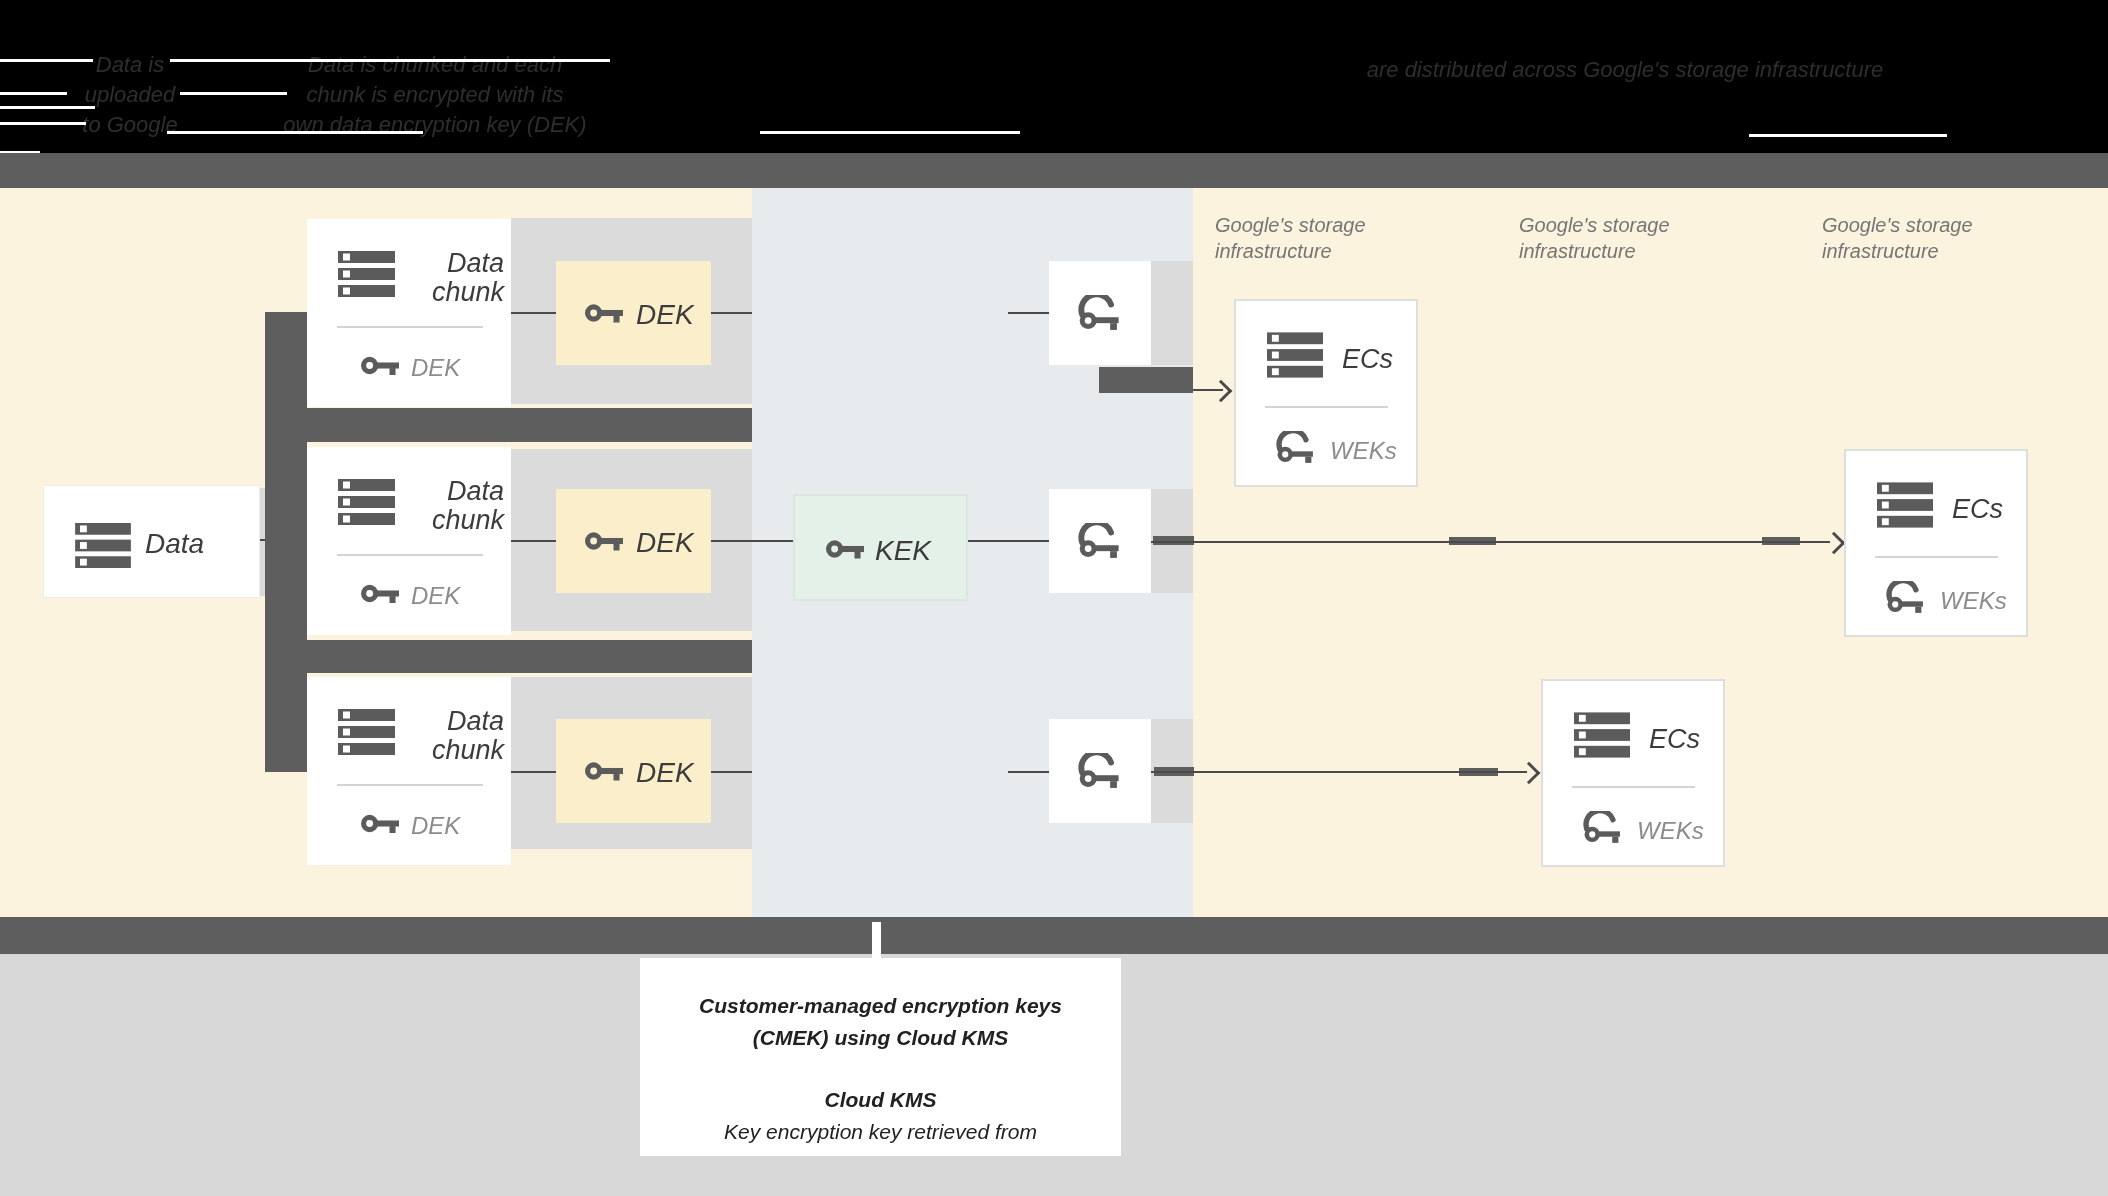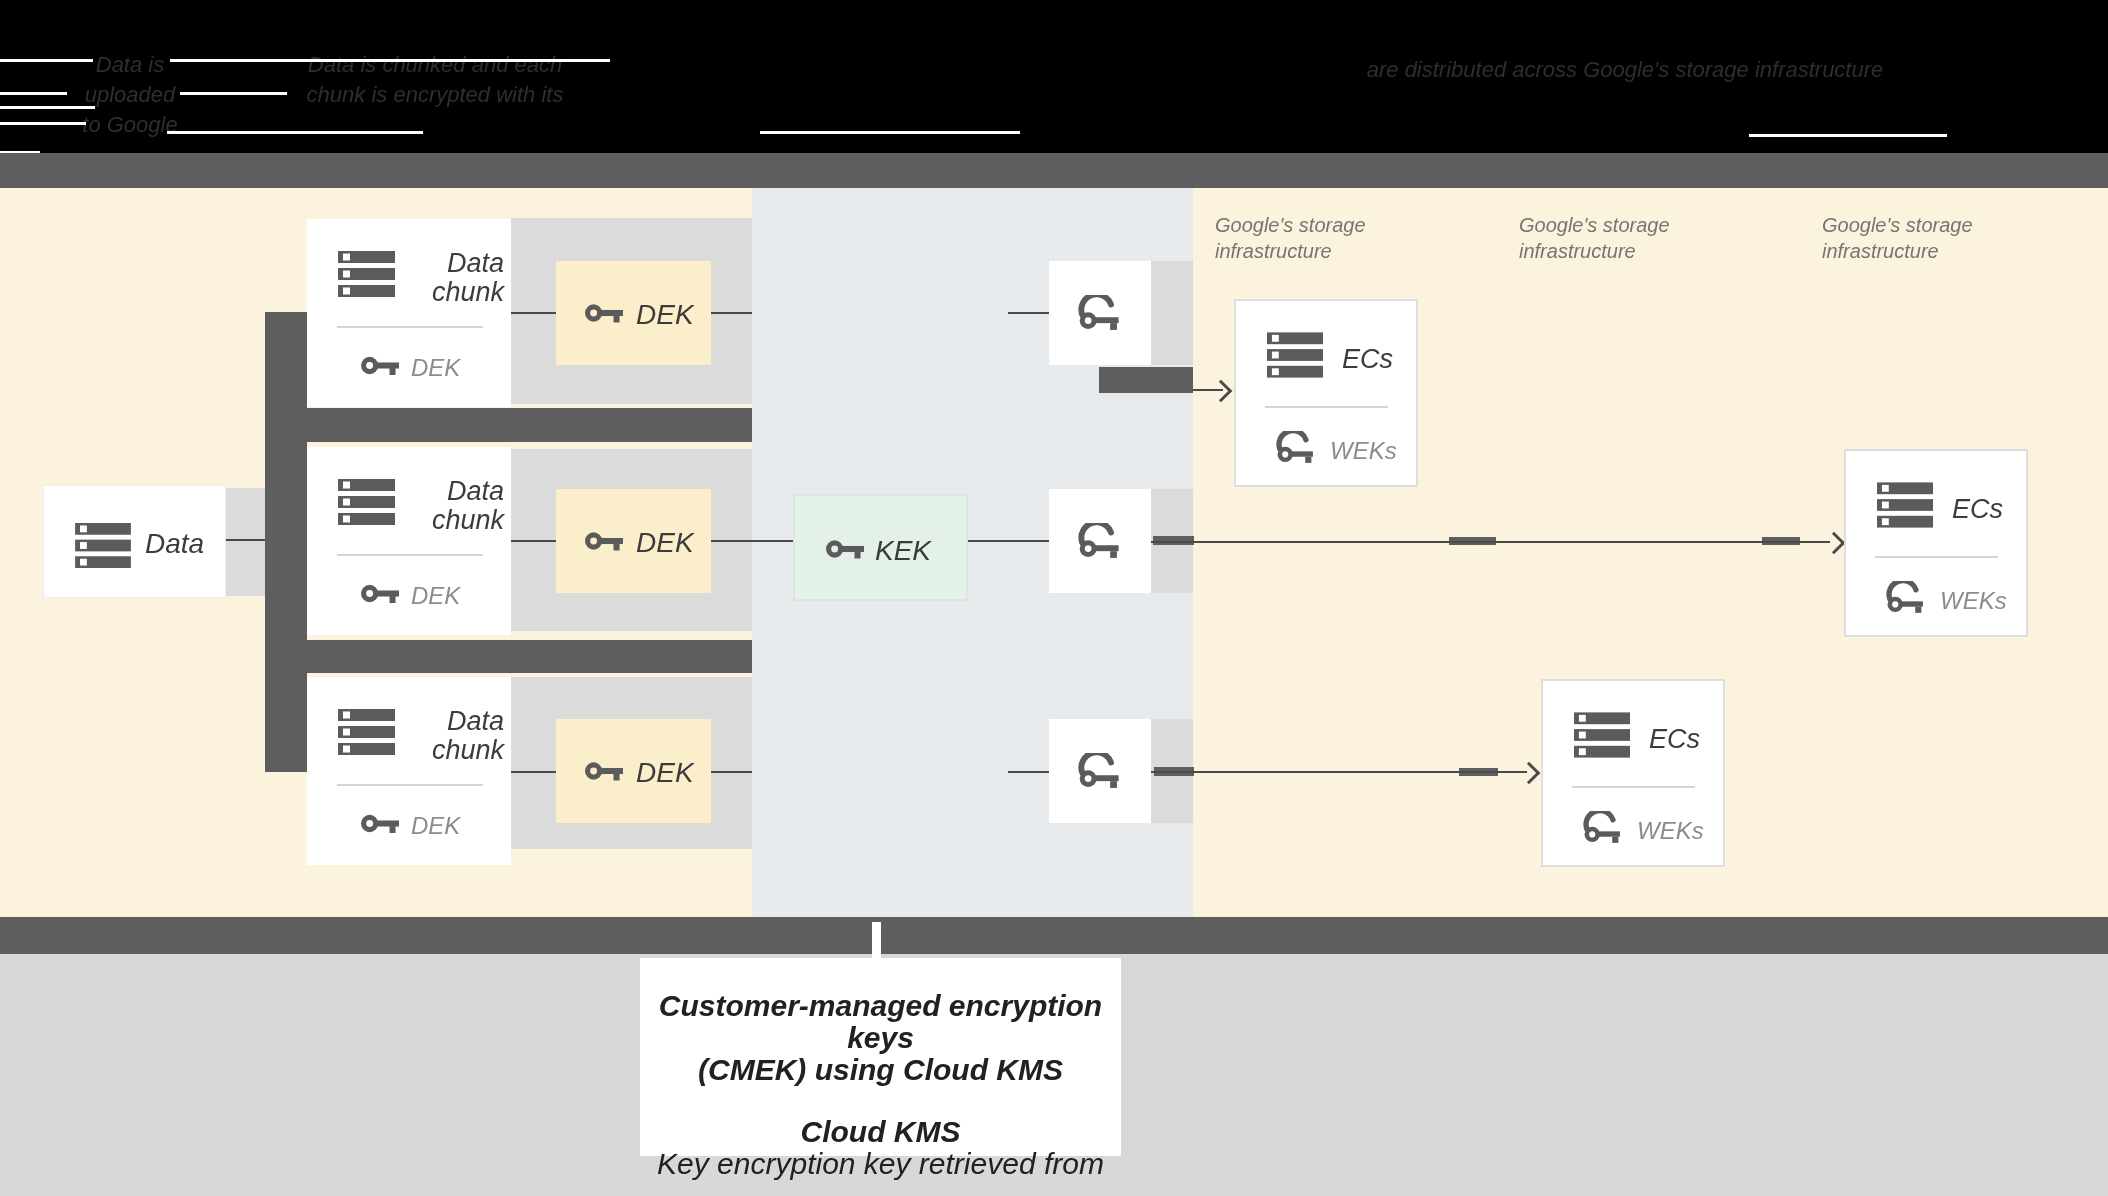--- a/index.html
+++ b/index.html
@@ -15,52 +15,53 @@
   #band-top{left:0;top:153px;width:2108px;height:35px;background:#5E5E5E;}
   
   #main-cream{left:0;top:188px;width:2108px;height:729px;background:#FBF3DE;}
   #kms-panel{left:752px;top:188px;width:441px;height:729px;background:#E8EBED;}
   .band{background:#DBDBDB;}
   .pipe{background:#5E5E5E;}
   .thin-line{background:#4A4A4A;height:2px;}
   .chev{width:13px;height:13px;border-top:3px solid #4A4A4A;border-right:3px solid #4A4A4A;transform:rotate(45deg);}
   
   .card{background:#fff;}
-  .data-card{border:1px solid #EDEDED;}
+  .data-card{border:1px solid #EDEDED;padding-left:34px;}
   .ec-card{border:2px solid #DEDEDE;box-sizing:border-box;}
   .dek-box{background:#FBEECB;}
   .kek-box{background:#E3F1E8;border:2px solid #DBE6DE;box-sizing:border-box;}
   .title-lbl{color:#3C3C3C;font-size:27px;line-height:29px;text-align:right;}
   .big-lbl{color:#3C3C3C;font-size:28px;}
   .sub-lbl{color:#8C8C8C;font-size:24px;}
   .hr-line{background:#D4D4D4;height:2px;}
   .storage-lbl{color:#757575;font-size:20px;line-height:26px;}
   
   #band-bottom{left:0;top:917px;width:2108px;height:37px;background:#5E5E5E;}
   #footer-gray{left:0;top:954px;width:2108px;height:242px;background:#D8D8D8;}
   #caption-box{left:640px;top:958px;width:481px;height:198px;background:#fff;text-align:center;color:#212121;}
-  #caption-box .cap-line{font-size:30px;line-height:32px;}
+  #caption-box .cap-line{font-size:21px;line-height:32px;}
   .bold{font-weight:bold;}
   svg{display:block;}
 </style>
 </head>
 <body>
 
 <div id="canvas">
 
   <div class="abs" id="header-black"></div>
 
   <div class="abs ghost-note" style="left:40px;top:50px;width:180px;">
     <div>Data is</div>
     <div>uploaded</div>
     <div>to Google</div>
   </div>
   <div class="abs ghost-note" style="left:255px;top:50px;width:360px;">
     <div>Data is chunked and each</div>
     <div>chunk is encrypted with its</div>
+    <div>own data encryption key (DEK)</div>
   </div>
   <div class="abs ghost-note" style="left:1295px;top:52px;width:660px;line-height:36px;">
     <div>are distributed across Google's storage infrastructure</div>
   </div>
 
   <div class="abs frag" style="left:0;top:59px;width:93px;"></div>
   <div class="abs frag" style="left:170px;top:59px;width:440px;"></div>
   <div class="abs frag" style="left:0;top:92px;width:67px;"></div>
   <div class="abs frag" style="left:180px;top:92px;width:107px;"></div>
   <div class="abs frag" style="left:0;top:106px;width:95px;"></div>

